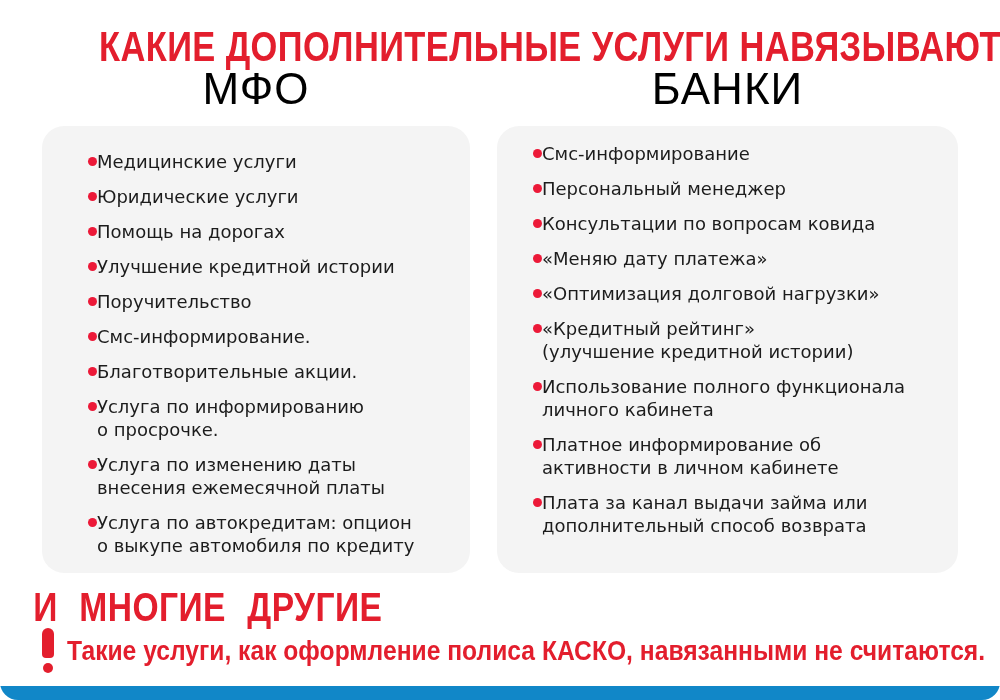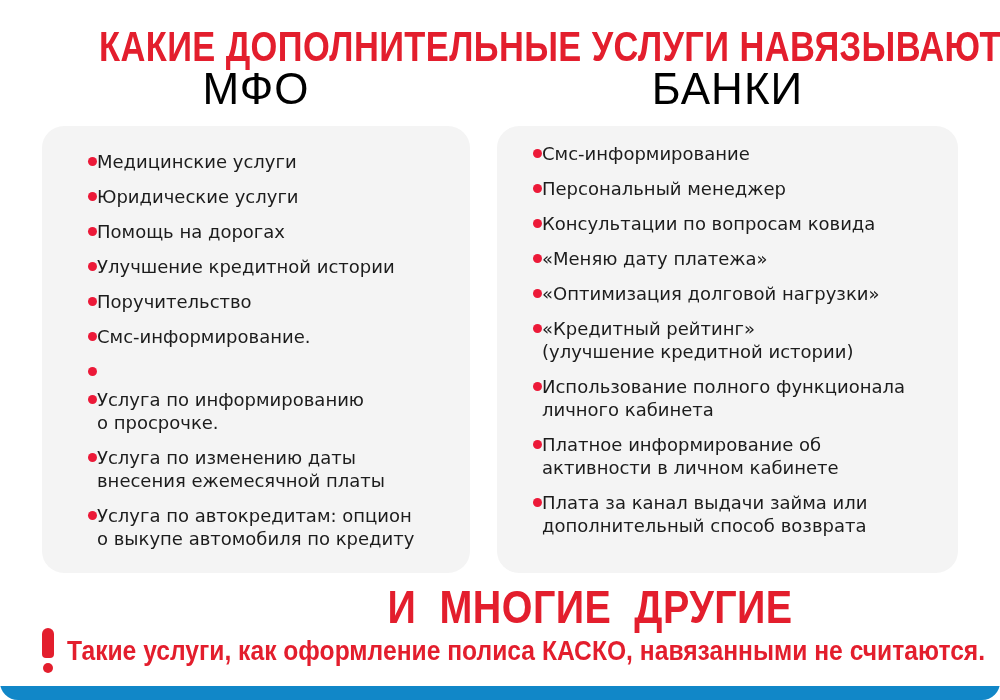--- a/index.html
+++ b/index.html
@@ -84,23 +84,23 @@
     font-size: 18px;
     line-height: 23px;
     color: #1C1C1C;
     white-space: pre-line;
   }
 
   
   .more-label {
     position: absolute;
     top: 586px; left: 0; width: 831px;
-    text-align: right;
+    text-align: left;
     color: #E31E2D;
-    font-size: 47px;
+    font-size: 40px;
     font-weight: bold;
     line-height: 42px;
     white-space: nowrap;
   }
   .more-label .condensed {
     display: inline-block;
     transform: scaleX(0.84);
     transform-origin: center;
     word-spacing: 14px;
     letter-spacing: 0.5px;
@@ -179,20 +179,21 @@
       <li>
           <span class="bullet"></span>
           <span class="item-text">Поручительство</span>
         </li>
       <li>
           <span class="bullet"></span>
           <span class="item-text">Смс-информирование.</span>
         </li>
       <li>
           <span class="bullet"></span>
+          <span class="item-text">Благотворительные акции.</span>
         </li>
       <li>
           <span class="bullet"></span>
           <span class="item-text">Услуга по информированию
 о просрочке.</span>
         </li>
       <li>
           <span class="bullet"></span>
           <span class="item-text">Услуга по изменению даты
 внесения ежемесячной платы</span>

